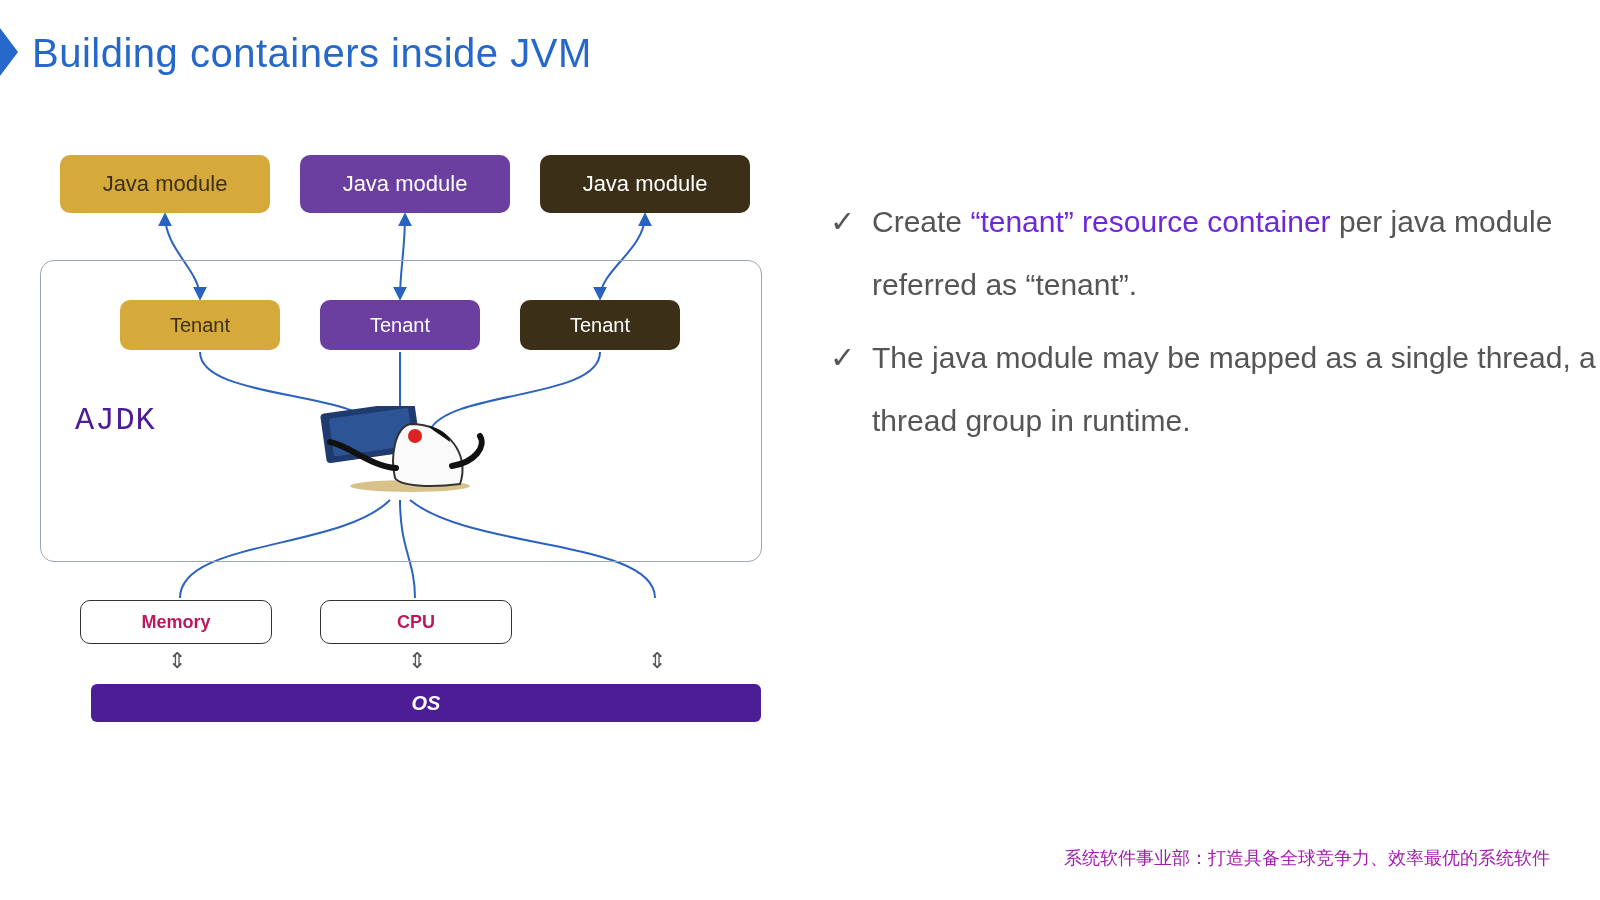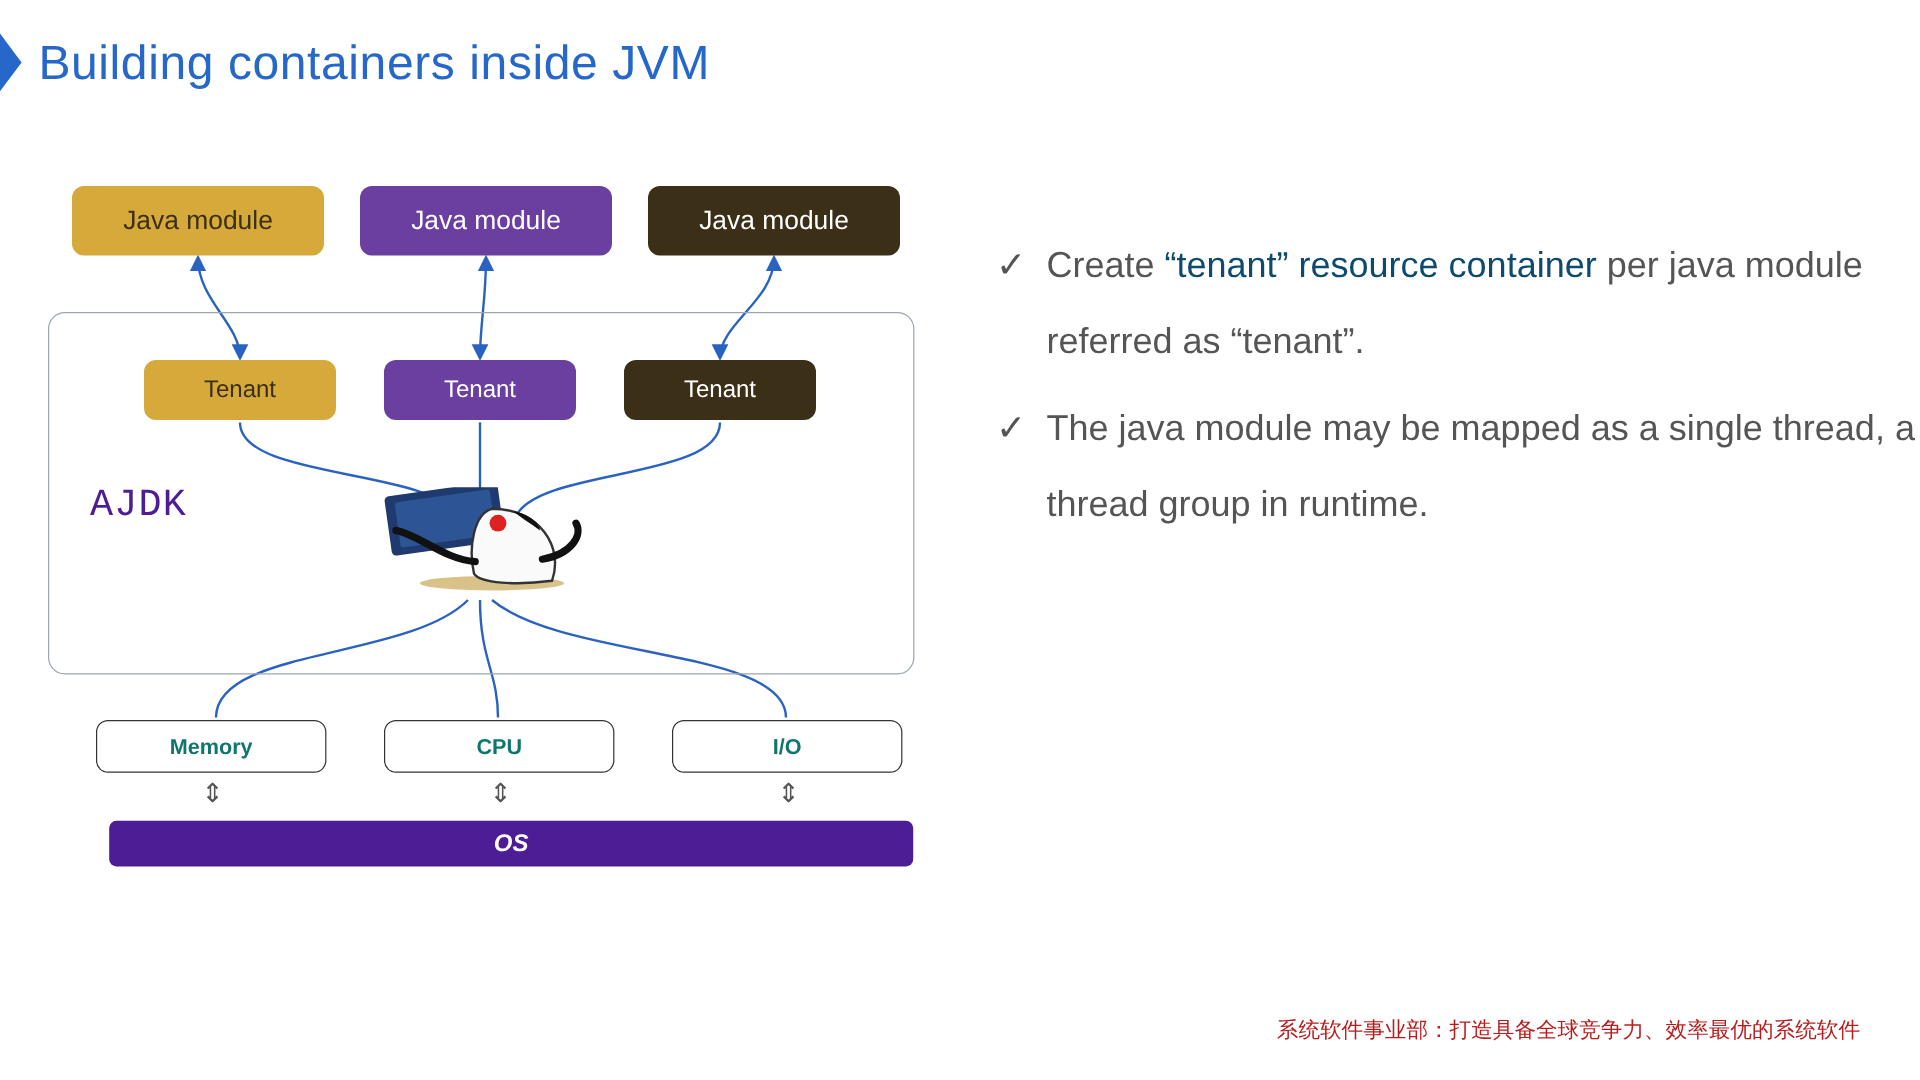--- a/index.html
+++ b/index.html
@@ -13,31 +13,31 @@
 .mod1{left:20px;background:#d6a93b;color:#3b2f14}
 .mod2{left:260px;background:#6b3fa0}
 .mod3{left:500px;background:#3c2f17}
 .ajdk-box{position:absolute;left:0;top:120px;width:720px;height:300px;border:1.5px solid #9aa6b2;border-radius:14px}
 .tenant{top:160px;width:160px;height:50px;color:#fff;font-size:20px}
 .t1{left:80px;background:#d6a93b;color:#3b2f14}
 .t2{left:280px;background:#6b3fa0}
 .t3{left:480px;background:#3c2f17}
 .ajdk-label{position:absolute;left:35px;top:262px;font-family:"Courier New",monospace;font-size:32px;color:#4c1d95;letter-spacing:1px}
 .mascot{position:absolute;left:260px;top:266px;width:200px;height:90px}
-.res{top:460px;width:190px;height:42px;border:1.5px solid #333;border-radius:10px;background:#fff;font-size:18px;font-weight:bold;color:#0f766e}
+.res{top:460px;width:190px;height:42px;border:1.5px solid #333;border-radius:10px;background:#fff;font-size:18px;font-weight:bold;color:#be185d}
 .r1{left:40px}
 .r2{left:280px}
 .r3{left:520px}
 .os{top:544px;left:51px;width:670px;height:38px;background:#4c1d95;color:#fff;font-style:italic;font-weight:bold;font-size:20px;border-radius:6px}
 svg.wires{position:absolute;left:0;top:0;width:720px;height:620px;overflow:visible}
 .bullets{position:absolute;left:790px;top:160px;width:770px;font-size:30px;color:#555;line-height:2.1}
 .bullets li{list-style:none;position:relative;padding-left:42px;margin-bottom:10px}
 .bullets li::before{content:"✓";position:absolute;left:0;top:0;color:#555}
-.hl{color:#0c4a6e}
-.footer{position:absolute;right:50px;bottom:30px;font-size:18px;color:#b91c1c}
+.hl{color:#6d28d9}
+.footer{position:absolute;right:50px;bottom:30px;font-size:18px;color:#a21caf}
 .bidir{position:absolute;font-size:22px;color:#555}
 </style>
 </head>
 <body>
 
 <div class="slide">
   <div class="title-row">
     <div class="title-arrow"></div>
     <div class="title">Building containers inside JVM</div>
   </div>
@@ -81,21 +81,20 @@
       <rect x="28" y="14" width="80" height="38" rx="2" fill="#2d5596" transform="rotate(-8 20 8)"></rect>
       <path d="M110 18 C150 18 170 50 160 78 C130 82 100 80 95 72 C90 50 95 22 110 18 Z" fill="#fafafa" stroke="#333" stroke-width="2"></path>
       <path d="M128 20 C140 22 150 30 150 36 C142 30 132 24 128 20 Z" fill="#111"></path>
       <circle cx="115" cy="30" r="7" fill="#d22"></circle>
       <path d="M96 62 C70 60 50 40 30 36" stroke="#111" stroke-width="6" fill="none" stroke-linecap="round"></path>
       <path d="M152 60 C176 56 186 40 180 30" stroke="#111" stroke-width="6" fill="none" stroke-linecap="round"></path>
     </svg>
 
     <div class="box res r1">Memory</div>
     <div class="box res r2">CPU</div>
-    <div class="box res r3">I/O</div>
 
     <div class="bidir" style="left:128px;top:508px">⇕</div>
     <div class="bidir" style="left:368px;top:508px">⇕</div>
     <div class="bidir" style="left:608px;top:508px">⇕</div>
 
     <div class="box os">OS</div>
   </div>
 
   <ul class="bullets">
     <li>

